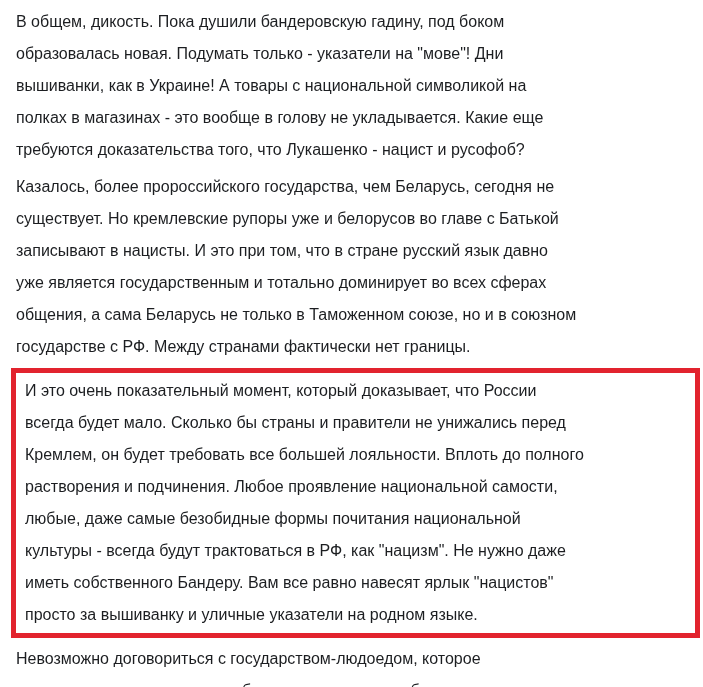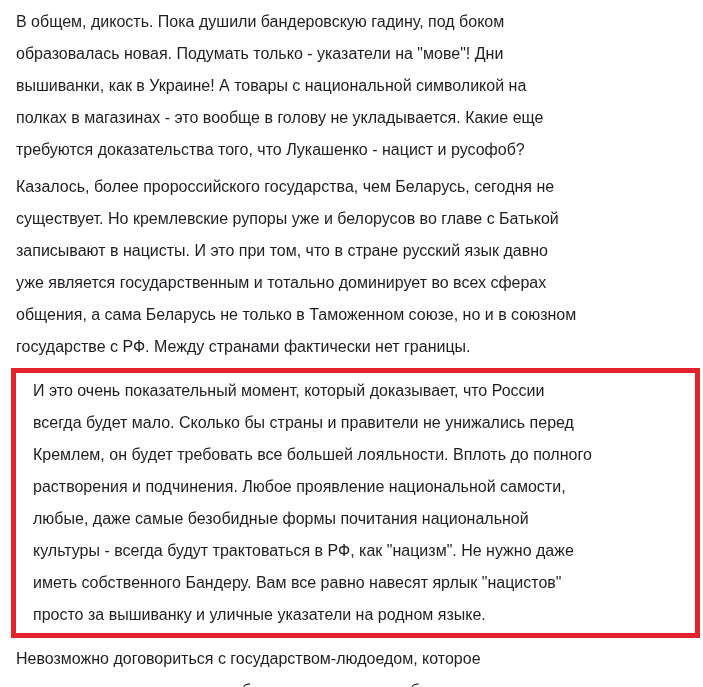--- a/index.html
+++ b/index.html
@@ -24,21 +24,21 @@
   }
   .post p {
     margin: 0 0 5px 0;
     padding: 0 5px;
     white-space: pre;
     overflow: hidden;
   }
   .highlight-box {
     border: 5px solid #e2232e;
     margin: 1px 3px 5px 0;
-    padding: 2px 12px;
+    padding: 2px 4px;
   }
   .highlight-box p {
     margin: 0;
     padding: 0 5px;
   }
 </style>
 </head>
 <body style="background: rgb(255, 255, 255);">
 
 <div class="post" style="color: rgb(28, 30, 33);">

